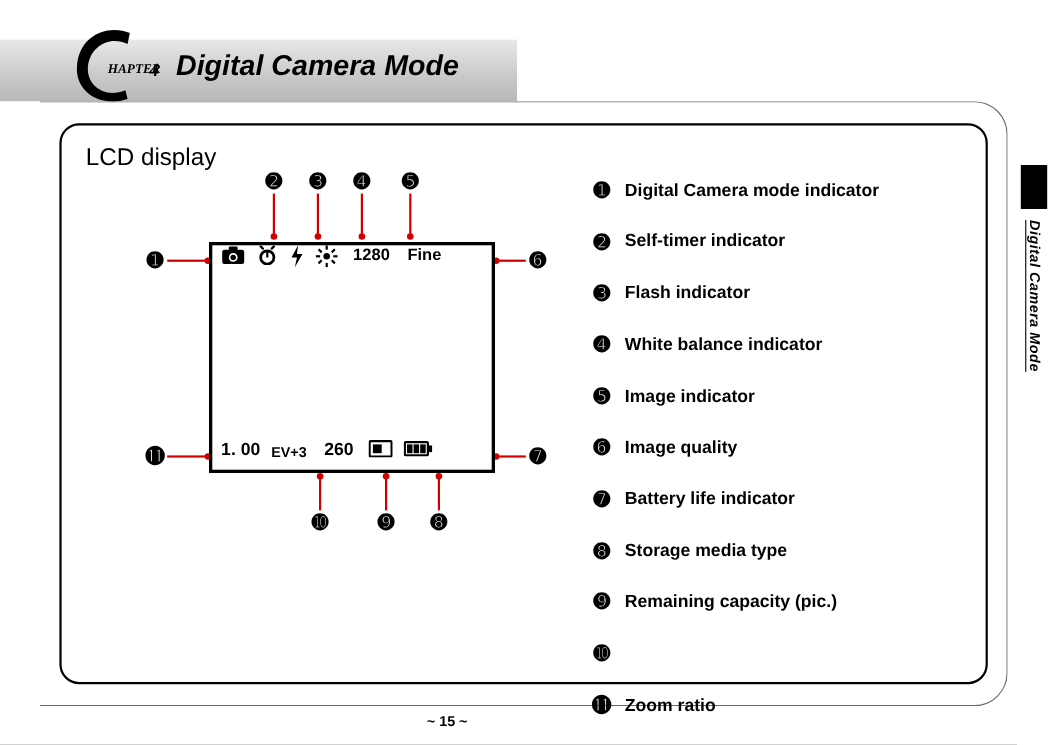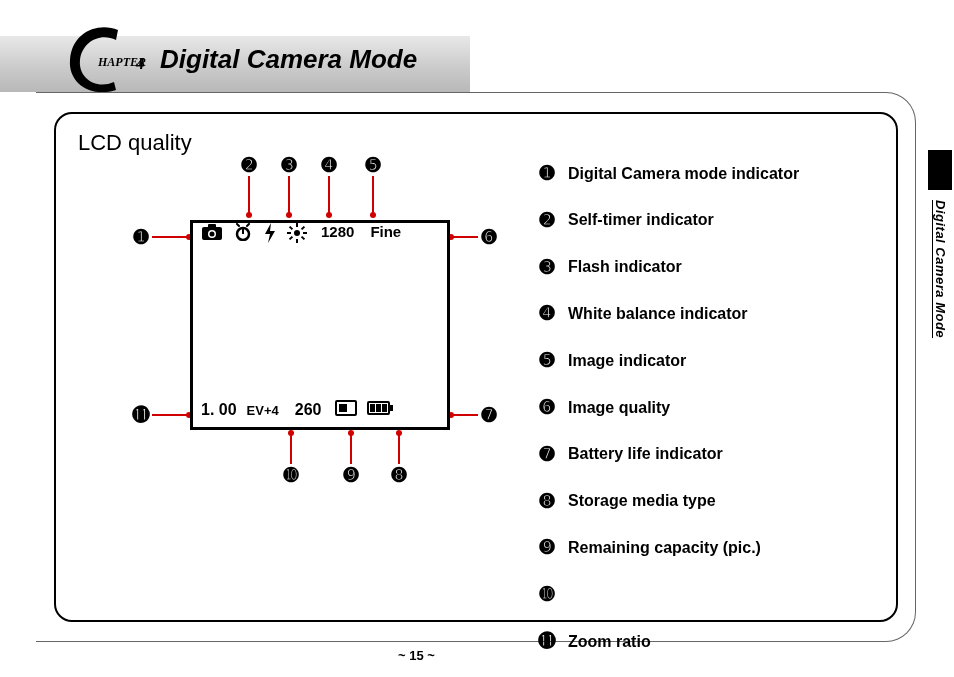--- a/index.html
+++ b/index.html
@@ -140,21 +140,21 @@
     writing-mode: vertical-rl;
     font-size: 13px;
     font-style: italic;
     font-weight: bold;
     text-decoration: underline;
     letter-spacing: 0.5px;
   }
 
   .page-number {
     position: absolute;
-    left: 10px; bottom: 14px;
+    left: 0; bottom: 14px;
     width: 813px;
     text-align: center;
     font-size: 13px;
     font-weight: bold;
   }
 </style>
 </head>
 <body>
 
 <div class="top-bar"></div>
@@ -165,21 +165,21 @@
     <text x="40" y="46" font-size="12" font-family="serif" font-style="italic" font-weight="bold" fill="#000">HAPTER</text>
     <text x="78" y="49" font-size="17" font-family="serif" font-style="italic" font-weight="bold" fill="#000">4</text>
   </svg>
 </div>
 
 <div class="chapter-title">Digital Camera Mode</div>
 
 <div class="page-frame"></div>
 
 <div class="section-box">
-  <div class="section-title">LCD quality</div>
+  <div class="section-title">LCD display</div>
 
   <div class="diagram">
 
     <div class="dot" style="left:108px; top:0;">➋</div>
     <div class="dot" style="left:148px; top:0;">➌</div>
     <div class="dot" style="left:188px; top:0;">➍</div>
     <div class="dot" style="left:232px; top:0;">➎</div>
 
     <div class="leader-v" style="left:118px; top:22px; height:38px;"></div>
     <div class="leader-v" style="left:158px; top:22px; height:38px;"></div>
@@ -252,21 +252,21 @@
                 <rect x="3" y="13" width="2" height="4" transform="rotate(45 4 15)"></rect>
               </g>
             </svg>
         </span>
         <span style="margin-left:4px;">1280</span>
         <span style="margin-left:6px;">Fine</span>
       </div>
 
       <div class="lcd-bottom">
         <span>1. 00</span>
-        <span style="font-size:13px;">EV+4</span>
+        <span style="font-size:13px;">EV+3</span>
         <span style="margin-left:6px;">260</span>
         <span class="ic" style="margin-left:4px;">
           <svg width="22" height="16" viewBox="0 0 22 16">
               <rect x="1" y="1" width="20" height="14" rx="1" fill="none" stroke="#000" stroke-width="2"></rect>
               <rect x="4" y="4" width="8" height="8" fill="#000"></rect>
             </svg>
         </span>
         <span class="ic">
           <svg width="26" height="14" viewBox="0 0 26 14">
               <rect x="1" y="1" width="21" height="12" rx="1" fill="none" stroke="#000" stroke-width="2"></rect>

